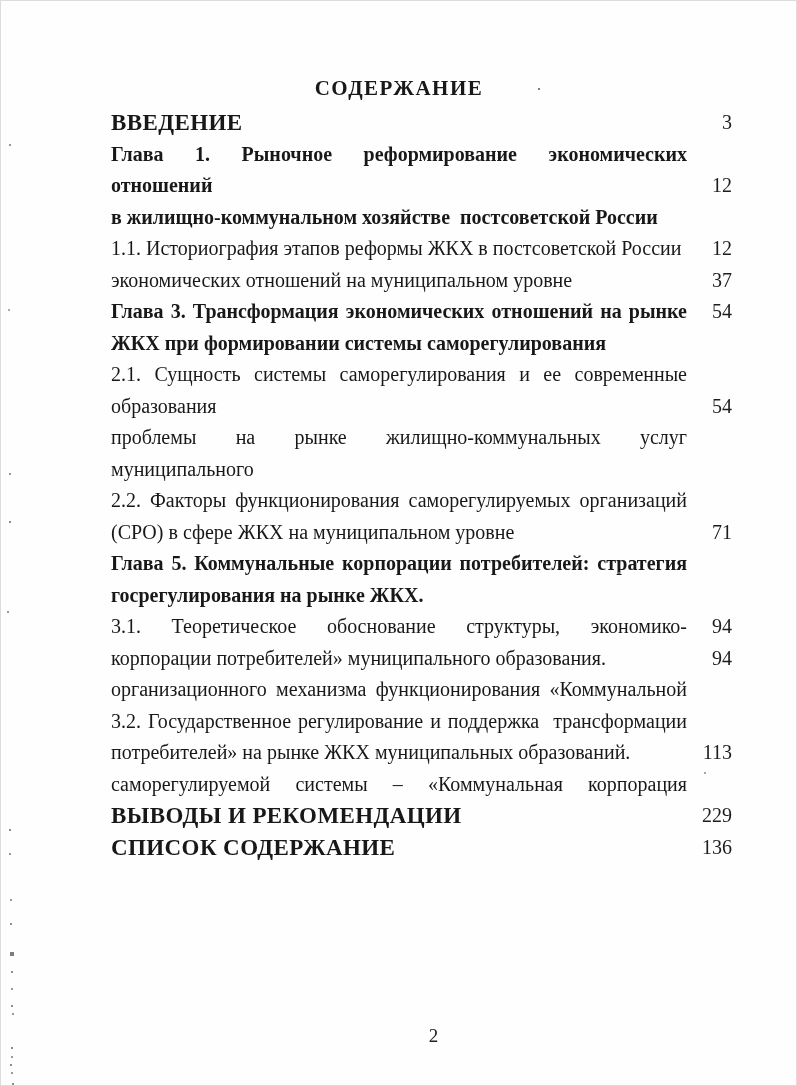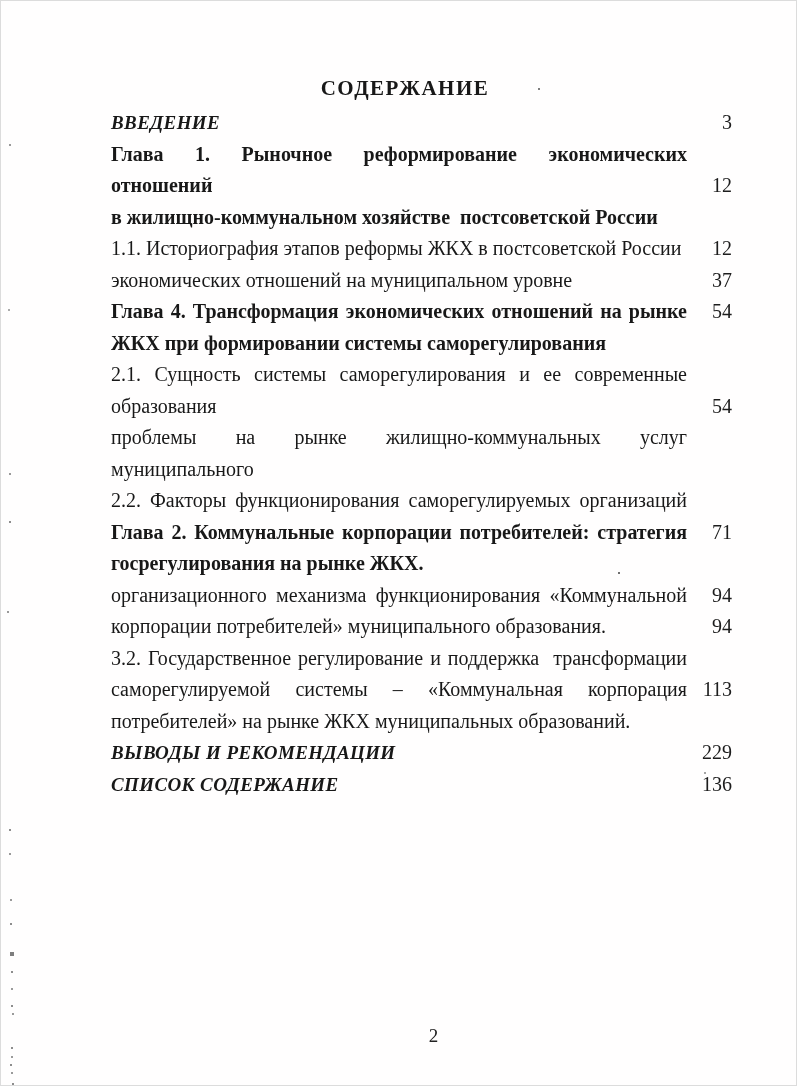--- a/index.html
+++ b/index.html
@@ -17,21 +17,21 @@
   }
   .sheet {
     position: absolute;
     inset: 0;
     background: #fffefe;
     border: 1px solid #dcdcdc;
     box-sizing: border-box;
   }
   .doc-title {
     position: absolute;
-    left: 116px;
+    left: 110px;
     top: 72px;
     width: 576px;
     text-align: center;
     font-weight: bold;
     font-size: 21px;
     line-height: 31.5px;
     letter-spacing: 1.5px;
   }
   .toc {
     position: absolute;
@@ -50,24 +50,23 @@
     line-height: 31.5px;
   }
   .line.j {
     text-align: justify;
     text-align-last: justify;
   }
   .entry.bold .line {
     font-weight: bold;
   }
   .entry.big .line {
-    font-size: 19px;
+    font-size: 23px;
     letter-spacing: 0.4px;
     font-weight: bold;
-    font-style: italic;
   }
   .pagenum {
     position: absolute;
     right: 0;
     width: 48px;
     text-align: right;
     font-size: 20px;
     line-height: 31.5px;
     color: #1d1d1d;
   }
@@ -150,63 +149,65 @@
 
     <div class="entry">
       <div class="lines">
         <div class="line">экономических отношений на муниципальном уровне</div>
       </div>
       <span class="pagenum pn0">37</span>
     </div>
 
     <div class="entry bold">
       <div class="lines">
-        <div class="line j">Глава 4. Трансформация экономических отношений на рынке</div>
+        <div class="line j">Глава 3. Трансформация экономических отношений на рынке</div>
         <div class="line">ЖКХ при формировании системы саморегулирования</div>
       </div>
       <span class="pagenum pn0">54</span>
     </div>
 
     <div class="entry">
       <div class="lines">
         <div class="line j">2.1.&nbsp;Сущность системы саморегулирования и ее современные</div>
         <div class="line">образования</div>
         <div class="line j">проблемы на рынке жилищно-коммунальных услуг муниципального</div>
       </div>
       <span class="pagenum pn1">54</span>
     </div>
 
     <div class="entry">
       <div class="lines">
         <div class="line j">2.2. Факторы функционирования саморегулируемых организаций</div>
+        <div class="line">(СРО) в сфере ЖКХ на муниципальном уровне</div>
       </div>
       <span class="pagenum pn1">71</span>
     </div>
 
     <div class="entry bold">
       <div class="lines">
-        <div class="line j">Глава 2. Коммунальные корпорации потребителей: стратегия</div>
+        <div class="line j">Глава 5. Коммунальные корпорации потребителей: стратегия</div>
         <div class="line">госрегулирования на рынке ЖКХ.</div>
       </div>
       <span class="pagenum pn2">94</span>
     </div>
 
     <div class="entry">
       <div class="lines">
+        <div class="line j">3.1.&nbsp;Теоретическое обоснование структуры, экономико-</div>
+        <div class="line">корпорации потребителей» муниципального образования.</div>
         <div class="line j">организационного механизма функционирования «Коммунальной</div>
-        <div class="line">корпорации потребителей» муниципального образования.</div>
       </div>
       <span class="pagenum pn1">94</span>
     </div>
 
     <div class="entry">
       <div class="lines">
         <div class="line j">3.2.&nbsp;Государственное регулирование и поддержка&nbsp; трансформации</div>
+        <div class="line">потребителей» на рынке ЖКХ муниципальных образований.</div>
         <div class="line j">саморегулируемой системы – «Коммунальная корпорация</div>
-        <div class="line">потребителей» на рынке ЖКХ муниципальных образований.</div>
       </div>
       <span class="pagenum pn1">113</span>
     </div>
 
     <div class="entry big">
       <div class="lines">
         <div class="line">ВЫВОДЫ И РЕКОМЕНДАЦИИ</div>
       </div>
       <span class="pagenum pn0">229</span>
     </div>

